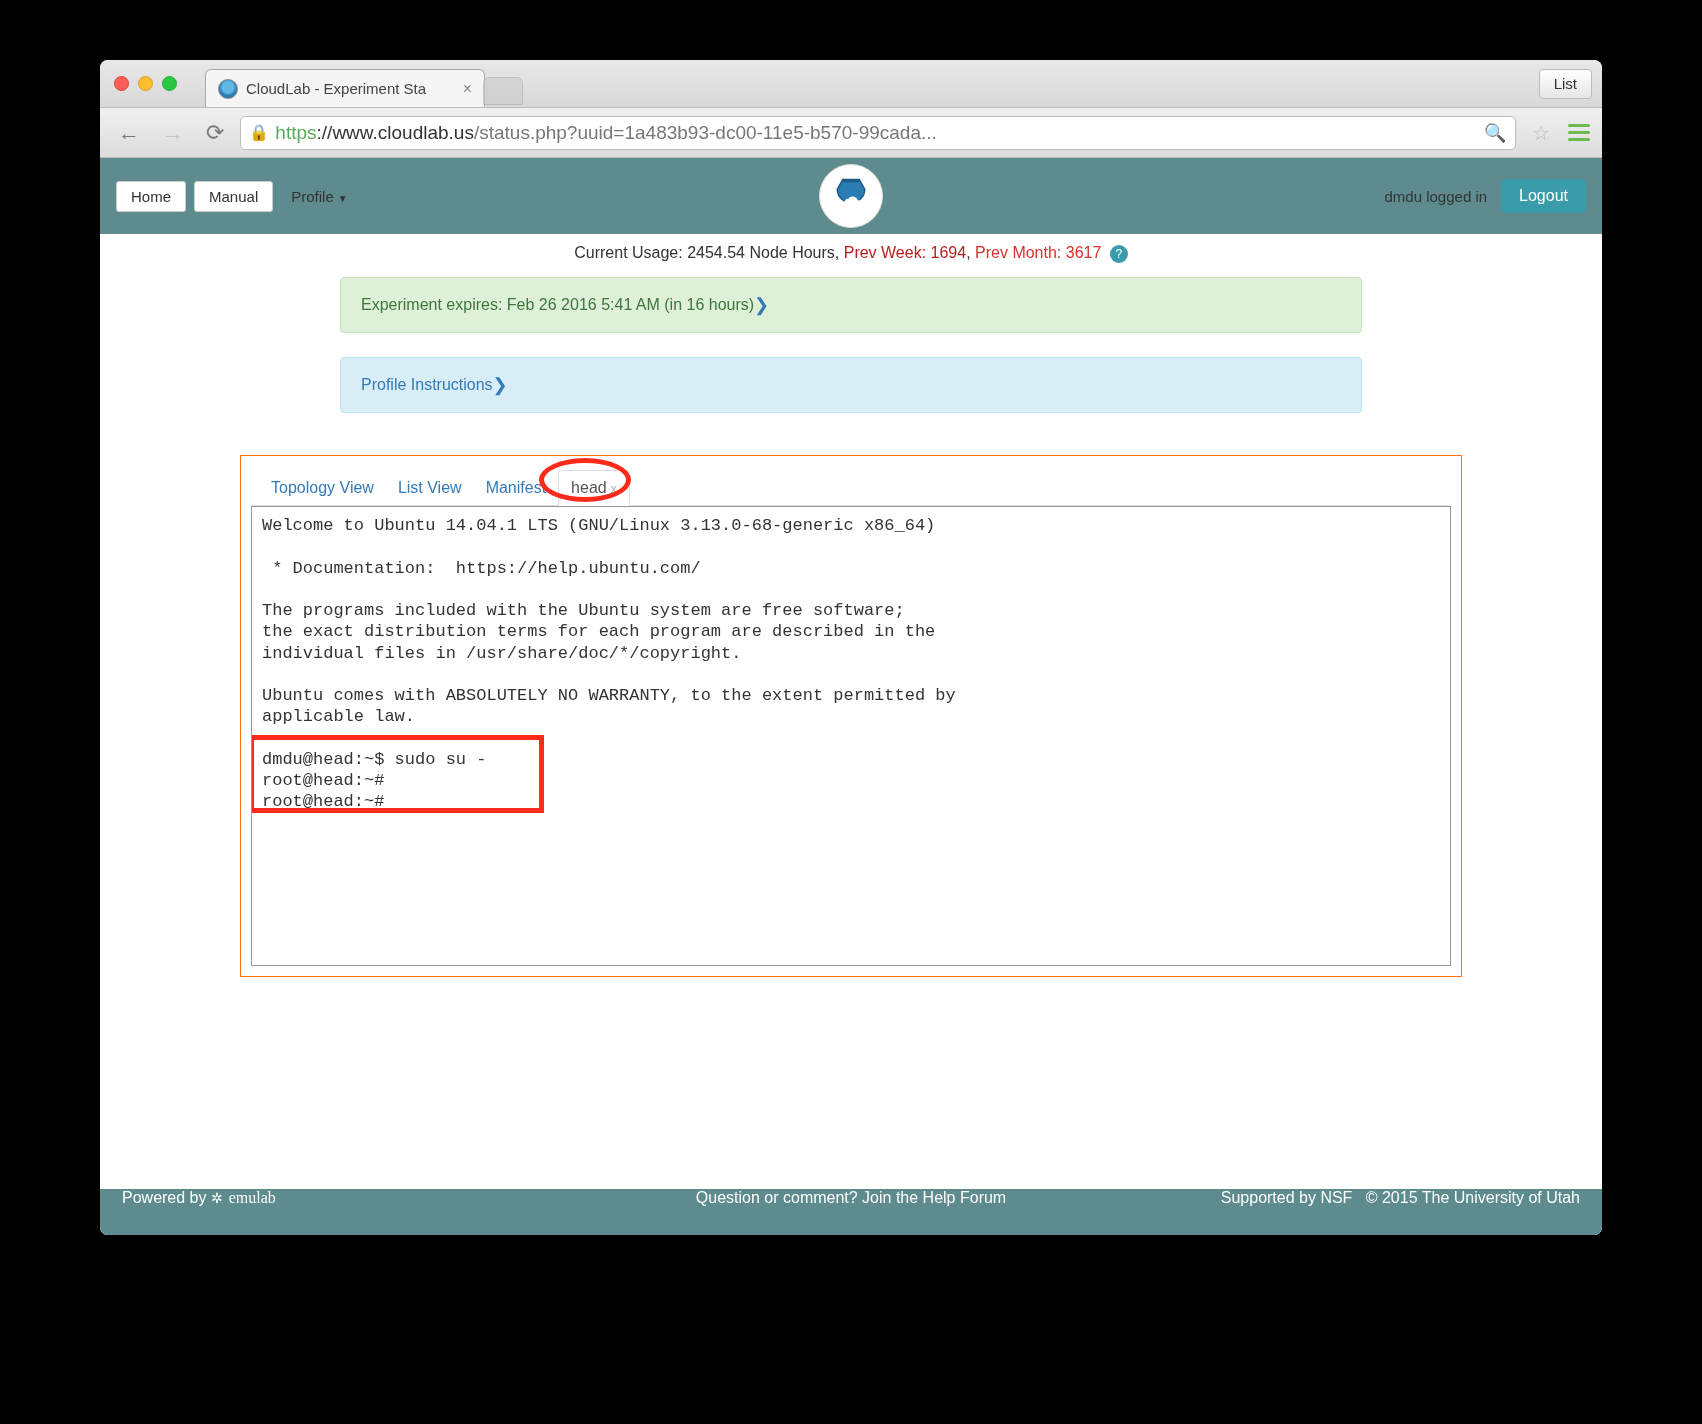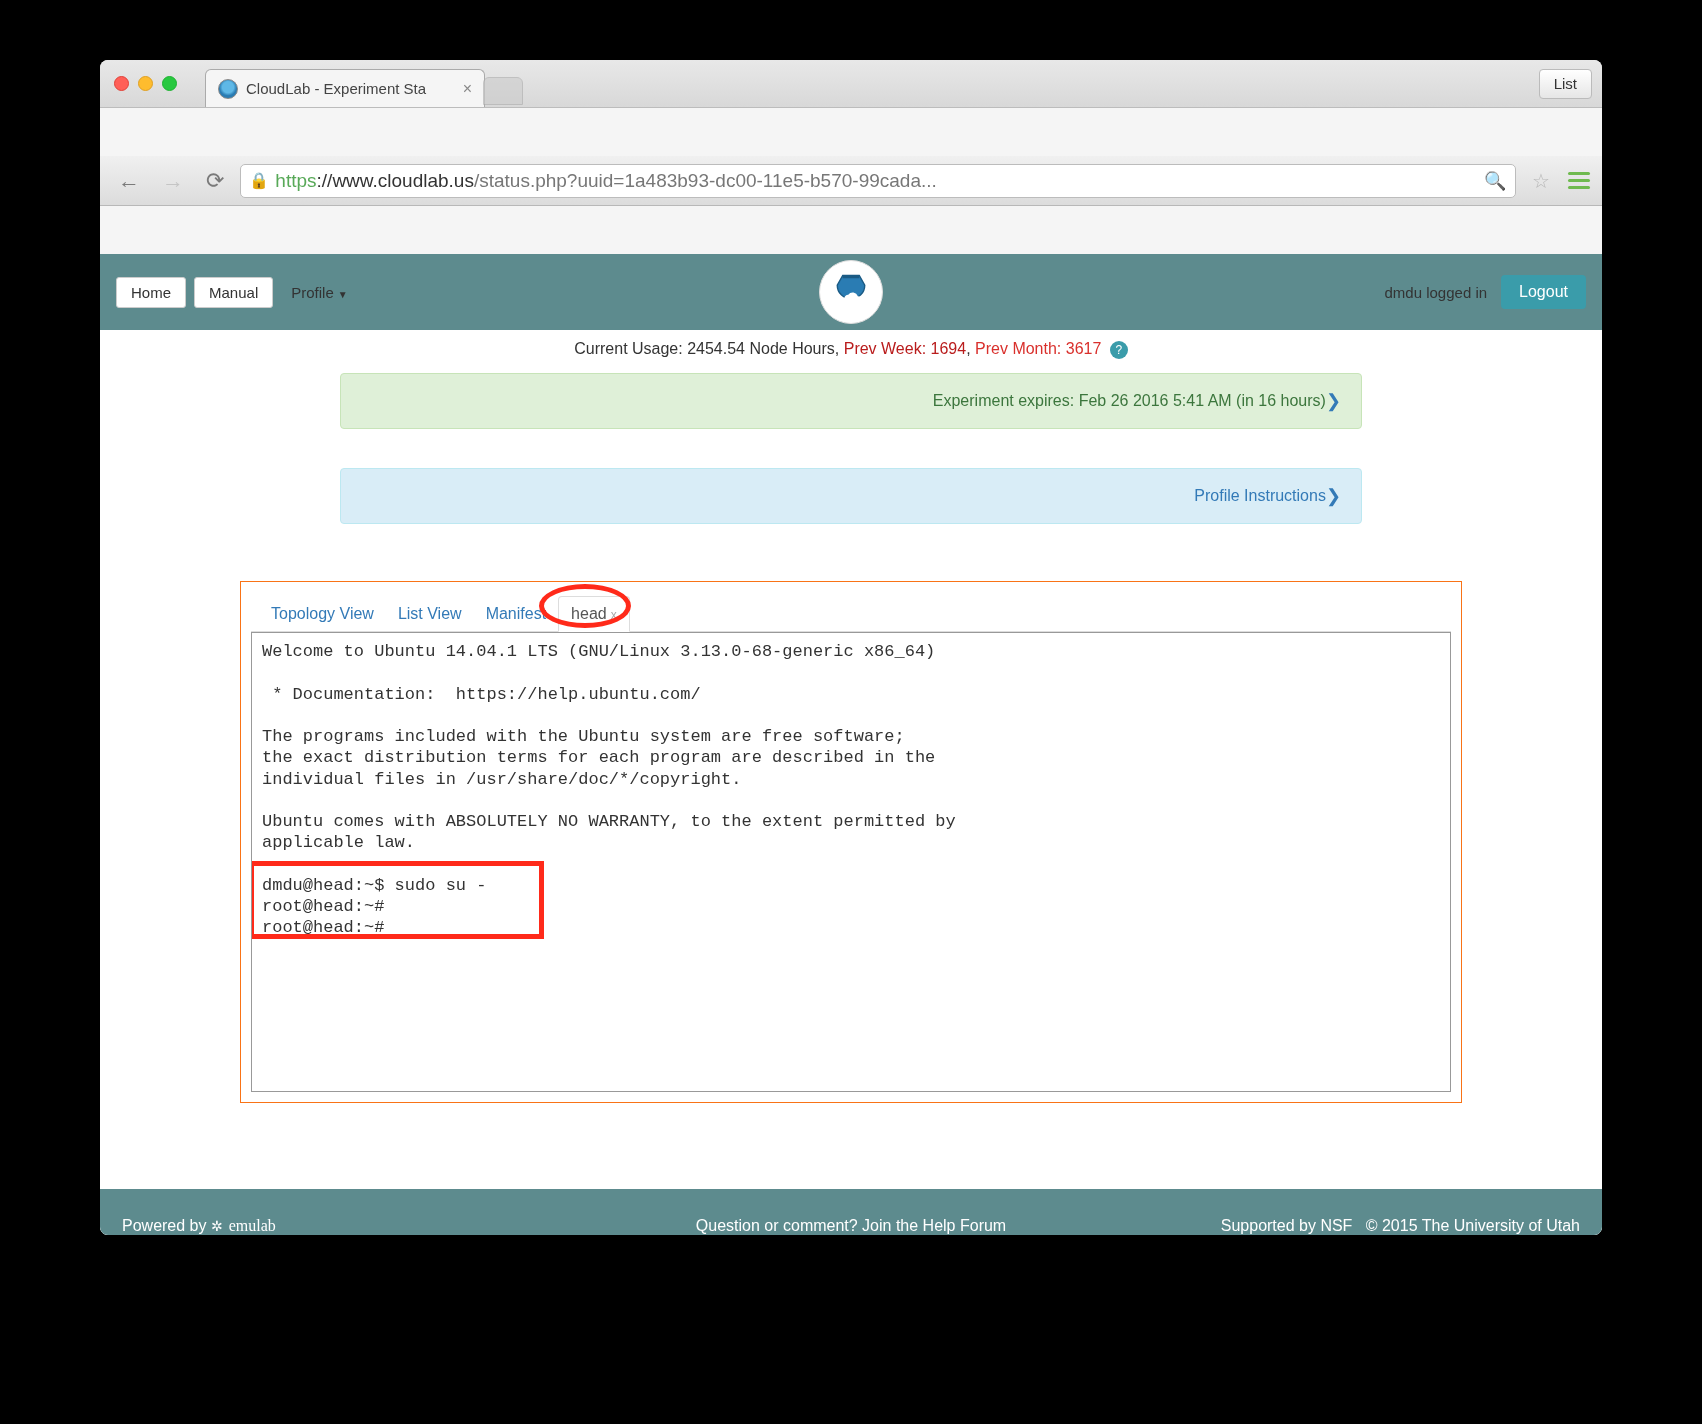--- a/index.html
+++ b/index.html
@@ -6,21 +6,21 @@
 body { background: #000; font-family: -apple-system, "Helvetica Neue", Arial, sans-serif; font-size: 14px; width: 1702px; height: 1424px; }
 
 .window {
   position: absolute;
   left: 100px; top: 60px;
   width: 1502px; height: 1175px;
   background: #f5f5f5;
   border-radius: 8px;
   box-shadow: 0 20px 60px rgba(0,0,0,0.6);
   overflow: hidden;
-  display: flex; flex-direction: column; gap: 48px;
+  display: flex; flex-direction: column;
 }
 
 
 .titlebar {
   height: 48px;
   background: linear-gradient(#e8e8e8, #d8d8d8);
   border-bottom: 1px solid #bcbcbc;
   display: flex; align-items: center;
   position: relative;
 }
@@ -142,22 +142,22 @@
   display: inline-block; width: 18px; height: 18px; border-radius: 50%;
   background: #3a9caa; color: #fff; font-size: 12px; line-height: 18px;
   text-align: center; margin-left: 4px; cursor: pointer;
 }
 
 .panels { padding: 0 240px; }
 .panel {
   border: 1px solid;
   border-radius: 4px;
   padding: 16px 20px;
-  margin-bottom: 39px;
-  display: flex; align-items: center; justify-content: flex-end;
+  margin-bottom: 24px;
+  display: flex; align-items: center; justify-content: flex-start;
   font-size: 16px; font-weight: 500;
   cursor: pointer;
 }
 .panel.green { background: #dff0d8; border-color: #c7e4b8; color: #3c763d; }
 .panel.blue  { background: #d9edf7; border-color: #bce8f1; color: #337ab7; }
 .panel .chev { color: #337ab7; font-size: 18px; }
 
 .tab-panel {
   margin: 18px 140px 0;
   border: 1px solid #f97316;
@@ -195,21 +195,21 @@
   position: absolute;
   border: 5px solid #ff2a1a;
   pointer-events: none;
 }
 
 .footer {
   margin-top: auto;
   height: 46px;
   background: #5d8b8e;
   color: #fff;
-  display: flex; align-items: flex-end;
+  display: flex; align-items: flex-start;
   padding: 0 22px;
   font-size: 16px;
 }
 .footer .center { position: absolute; left: 50%; transform: translateX(-50%); }
 .footer .right { margin-left: auto; }
 .emulab { font-family: Georgia, serif; margin-left: 4px; }
 .gear { font-size: 14px; margin-right: 2px; }
 </style>
 </head>
 <body>

